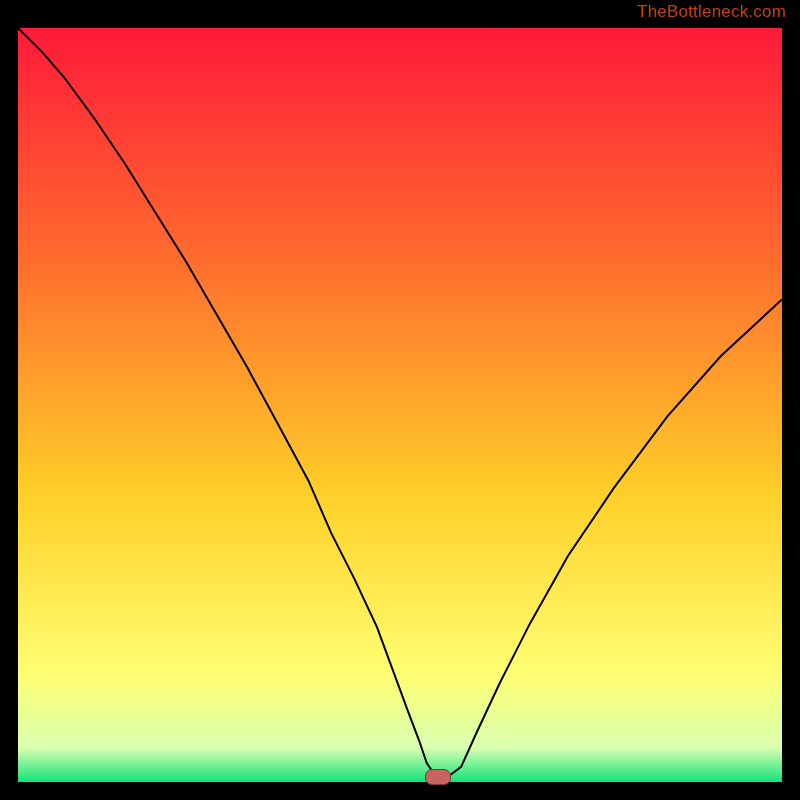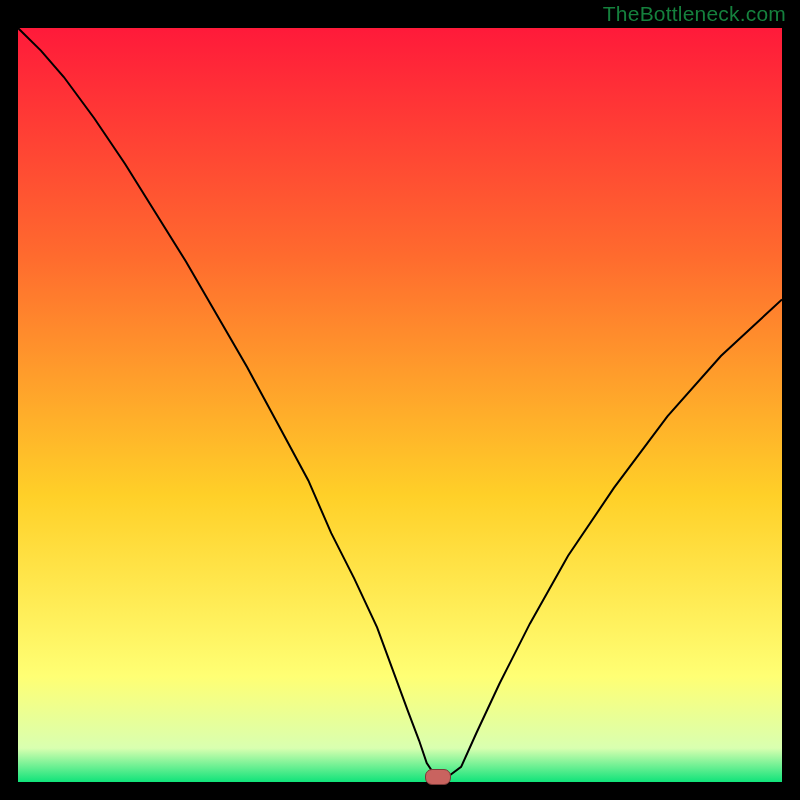--- a/index.html
+++ b/index.html
@@ -14,22 +14,22 @@
   .frame {
     position: relative;
     width: 800px;
     height: 800px;
     background: #000;
   }
   .watermark {
     position: absolute;
     top: 2px;
     right: 14px;
-    color: #15803d;
-    font-size: 21px;
+    color: #c2410c;
+    font-size: 17px;
     font-weight: 500;
     letter-spacing: 0.2px;
   }
   .plot {
     position: absolute;
     left: 18px;
     top: 28px;
     width: 764px;
     height: 754px;
   }

